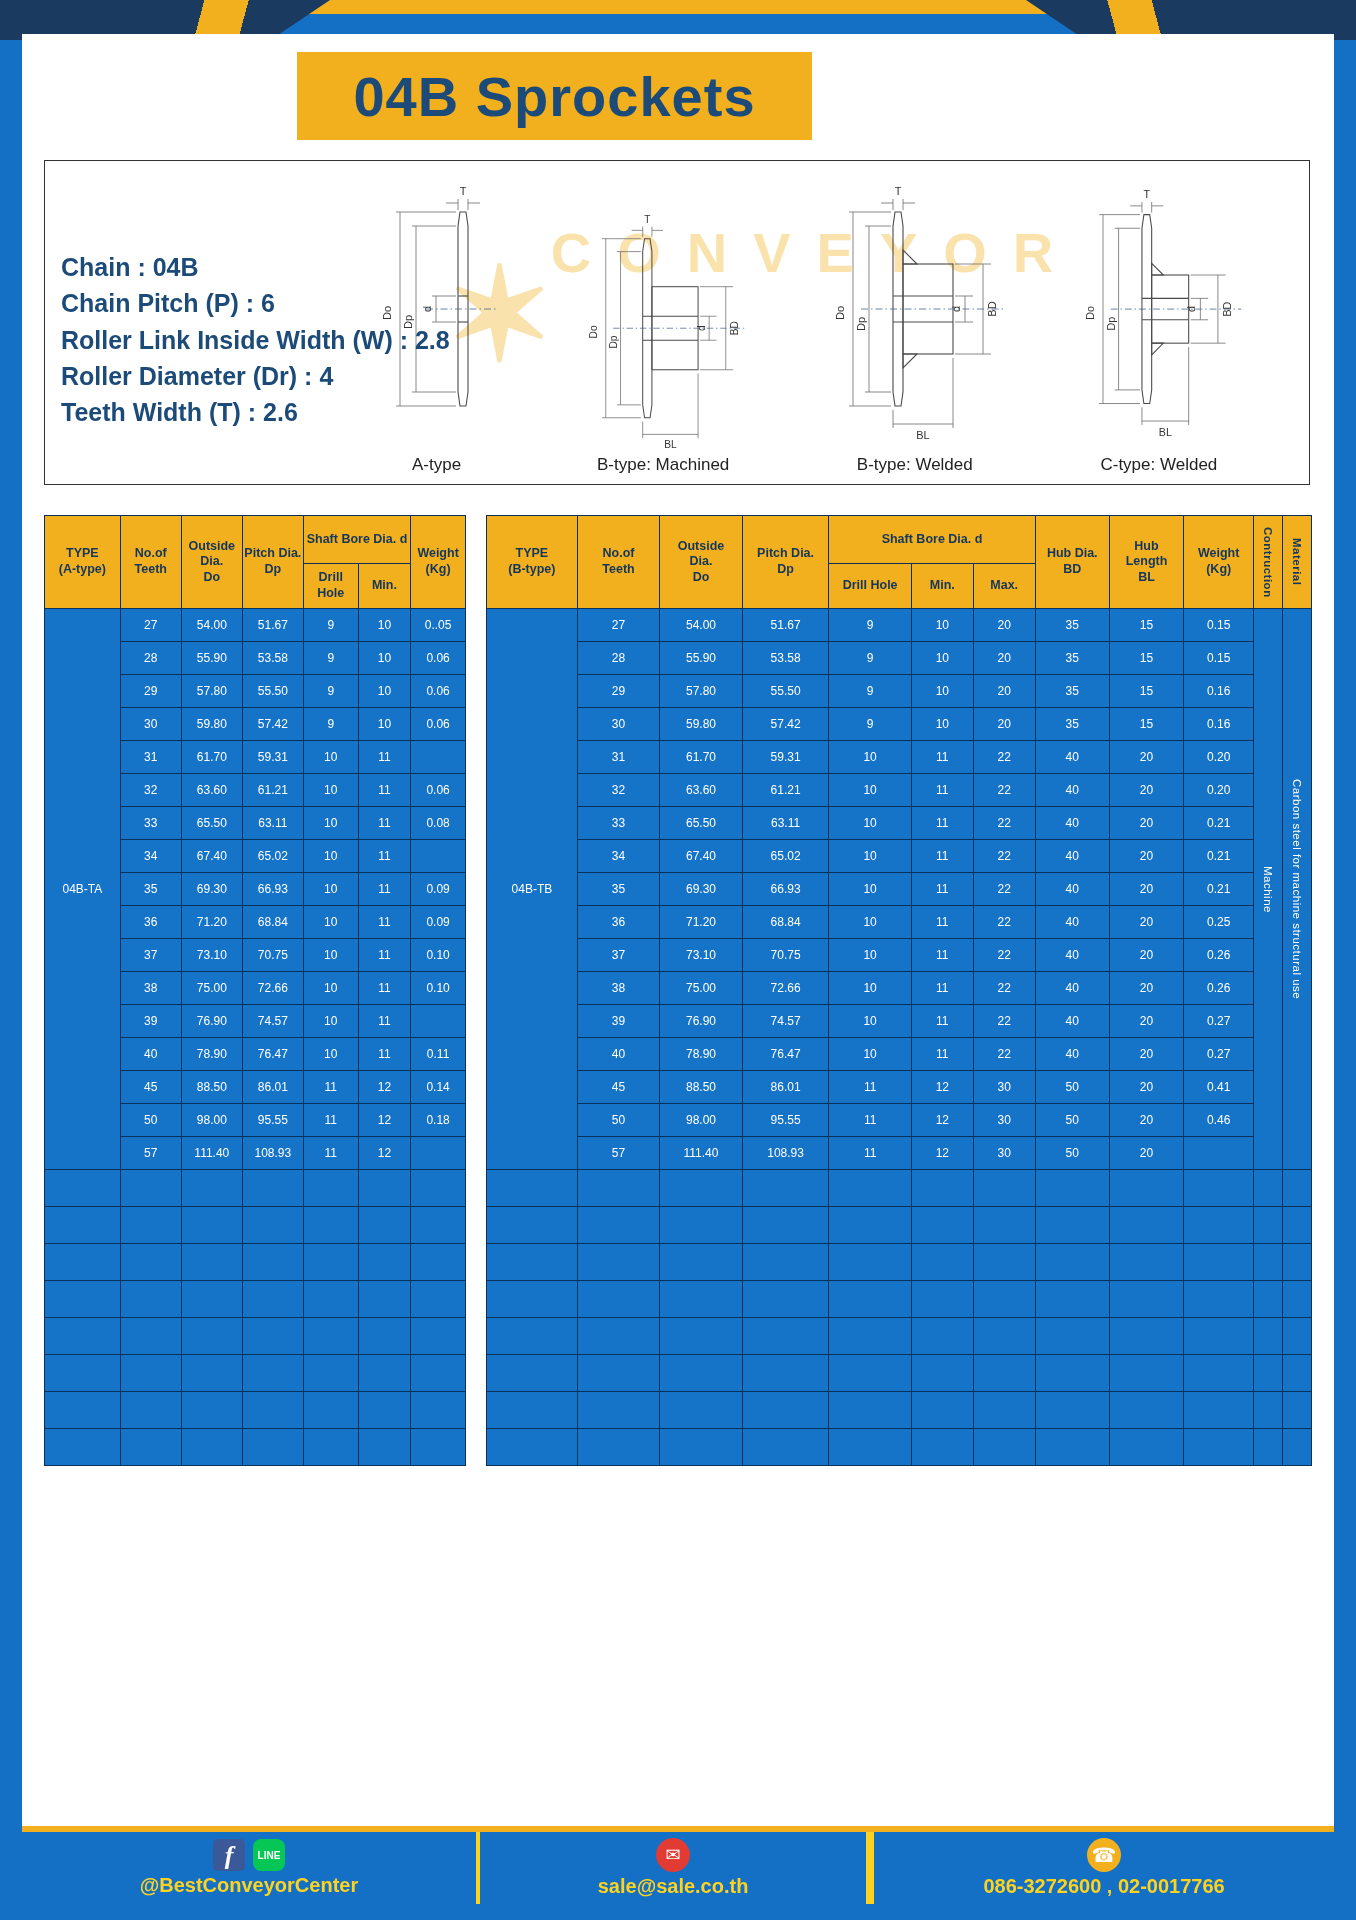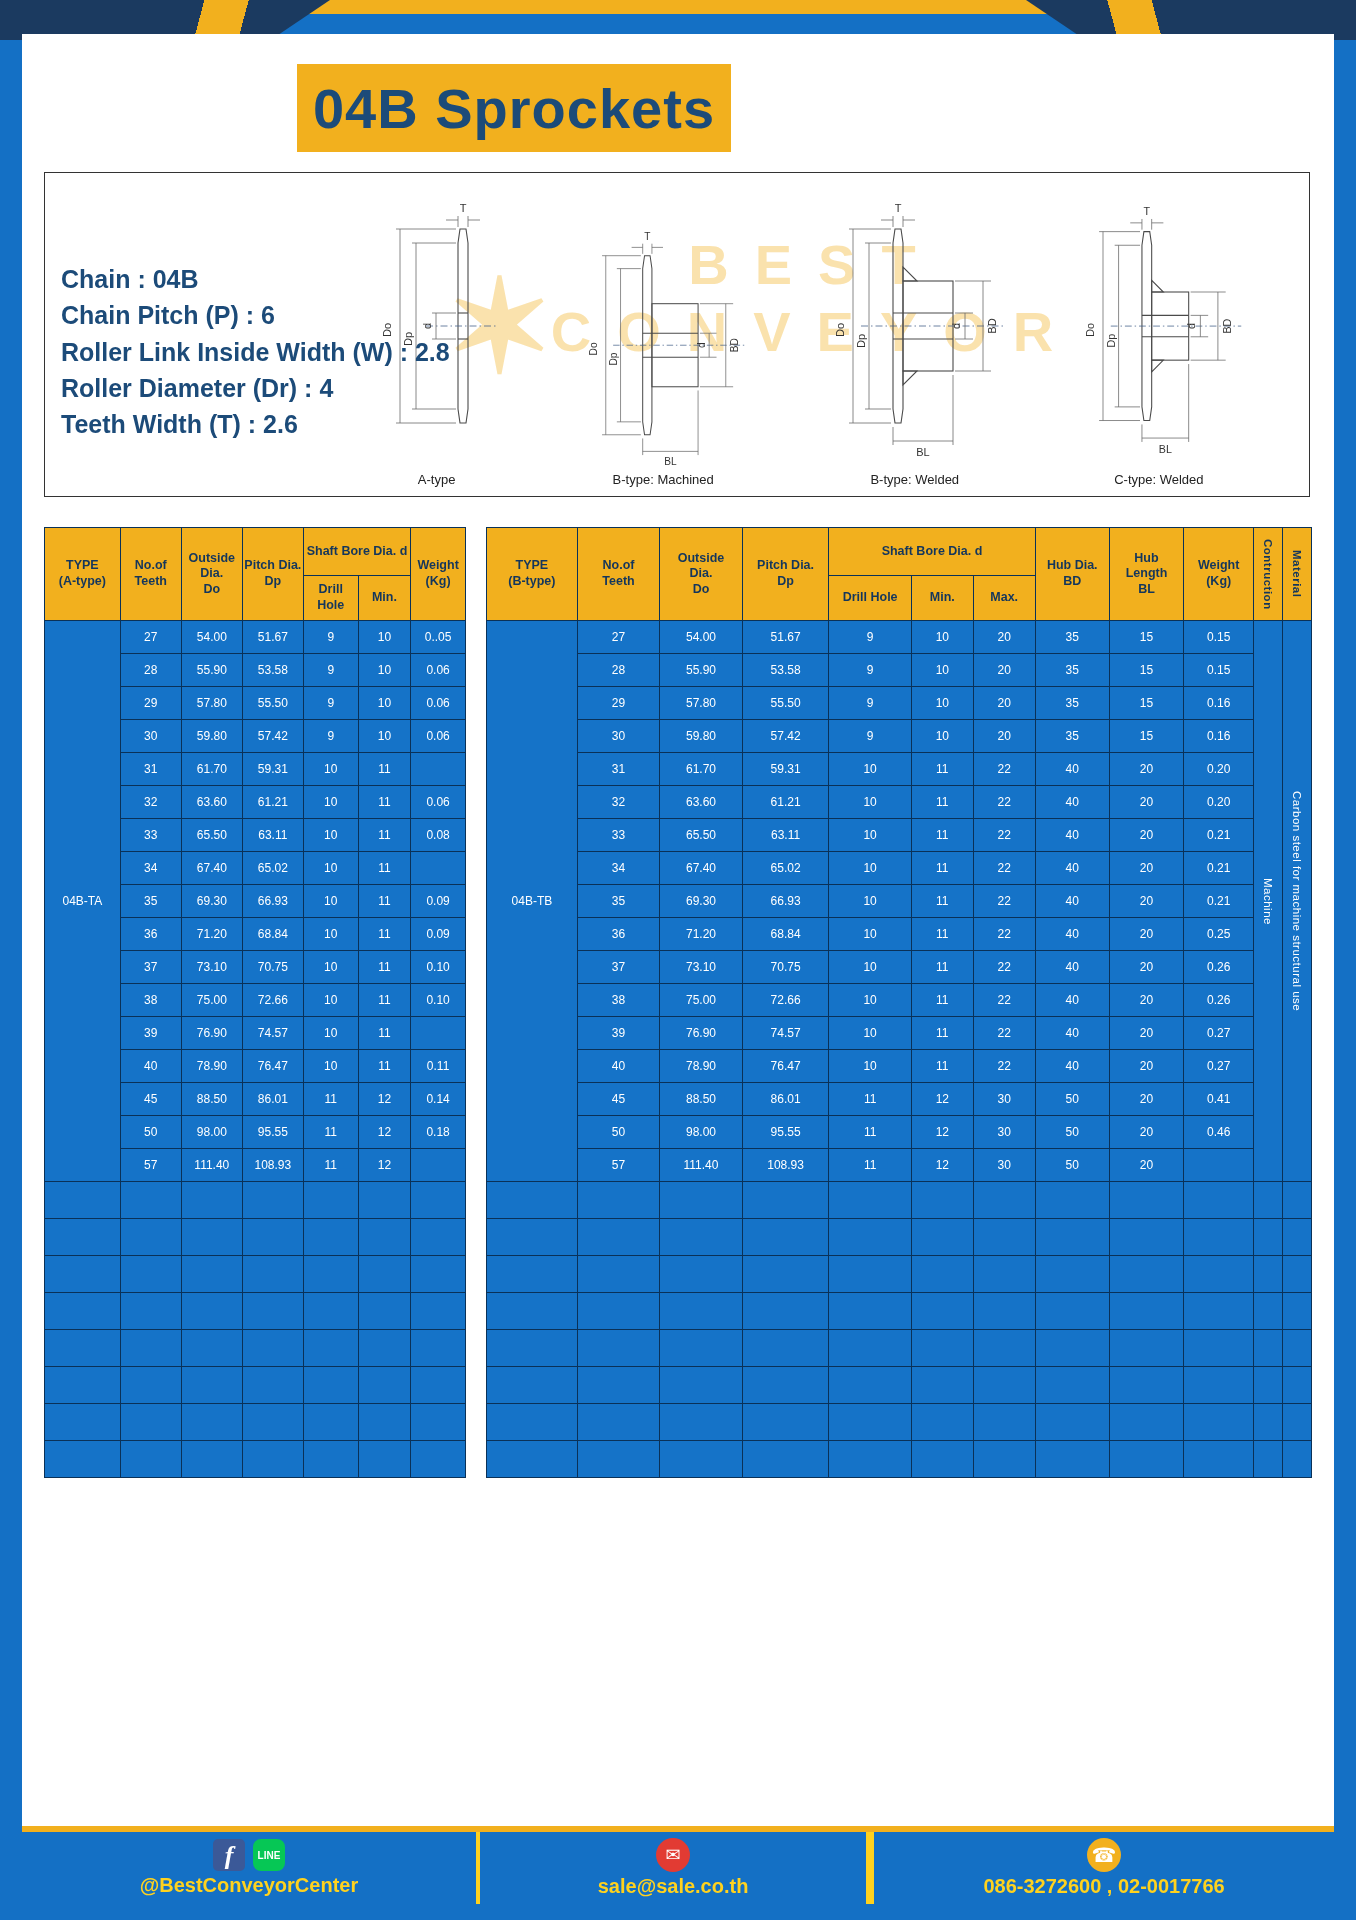--- a/index.html
+++ b/index.html
@@ -7,36 +7,36 @@
   .sheet { position:relative; width:1356px; height:1920px; background:#1470c5; overflow:hidden; margin:0 auto; }
 
   
   .top-strip { position:absolute; top:0; left:0; right:0; height:14px; background:#f2b01e; }
   .corner { position:absolute; top:0; height:40px; width:330px; }
   .corner.left  { left:0;  background:linear-gradient(105deg,#1b3a60 0 60%,#f2b01e 60% 73%,#1b3a60 73% 100%); clip-path:polygon(0 0,100% 0,82% 100%,0 100%); }
   .corner.right { right:0; background:linear-gradient(-105deg,#1b3a60 0 60%,#f2b01e 60% 73%,#1b3a60 73% 100%); clip-path:polygon(0 0,100% 0,100% 100%,18% 100%); }
 
   .inner { position:absolute; left:22px; right:22px; top:34px; bottom:94px; background:#ffffff; }
 
-  .title-banner { margin:30px 0 0 275px; width:434px; height:88px; background:#f2b01e;
+  .title-banner { margin:18px 0 0 275px; width:515px; height:88px; background:#f2b01e;
                   display:flex; align-items:center; justify-content:center; }
   .title-banner h1 { font-size:56px; font-weight:800; color:#1c4b79; letter-spacing:1px; }
 
   
   .diagram-box { position:relative; margin:20px 0 0 22px; width:1266px; height:325px; border:1.5px solid #333; background:#fff; display:flex; overflow:hidden; }
   .specs { width:265px; padding:88px 0 0 16px; position:relative; z-index:2; }
   .spec-line { font-size:25px; font-weight:700; color:#1c4b79; line-height:1.45; white-space:nowrap; }
   .watermark { position:absolute; left:470px; top:58px; width:600px; text-align:center;
                color:rgba(244,186,60,.42); font-weight:800; z-index:0; pointer-events:none; }
   .watermark .wm-line { font-size:56px; letter-spacing:26px; line-height:1.2; }
   .wm-star { position:absolute; left:-70px; top:20px; font-size:130px; color:rgba(244,186,60,.42); }
   .drawings { position:relative; z-index:1; flex:1; display:flex; justify-content:space-evenly; padding:6px 6px 0 0; }
   .figure { display:flex; flex-direction:column; align-items:center; justify-content:flex-end; height:316px; }
   .figure svg { display:block; }
-  .caption { font-size:13px; color:#222; padding:4px 0 8px 0; }
+  .caption { font-size:17px; color:#222; padding:4px 0 8px 0; }
   svg .ln { stroke:#4a4a4a; stroke-width:1.1; fill:none; }
   svg .thin { stroke:#6a6a6a; stroke-width:0.8; fill:none; }
   svg .cl { stroke:#46628a; stroke-width:0.8; fill:none; stroke-dasharray:7 3 1.5 3; }
   svg text { font-size:11px; fill:#333; font-family:"Liberation Sans",sans-serif; }
 
   
   .tables { display:flex; gap:20px; margin:30px 0 0 22px; }
   table.spec-table { border-collapse:collapse; table-layout:fixed; }
   table.table-a { width:422px; }
   table.table-b { width:826px; }
@@ -79,21 +79,20 @@
 
   <div class="inner">
 
     <div class="title-banner">
       <h1>04B Sprockets</h1>
     </div>
 
     <div class="diagram-box">
       <div class="watermark">
         <span class="wm-star">✶</span>
-        <div class="wm-line">BEST</div>
         <div class="wm-line">CONVEYOR</div>
       </div>
 
       <div class="specs">
         <div class="spec-line">Chain : 04B</div>
         <div class="spec-line">Chain Pitch (P) : 6</div>
         <div class="spec-line">Roller Link Inside Width (W) : 2.8</div>
         <div class="spec-line">Roller Diameter (Dr) : 4</div>
         <div class="spec-line">Teeth Width (T) : 2.6</div>
       </div>

